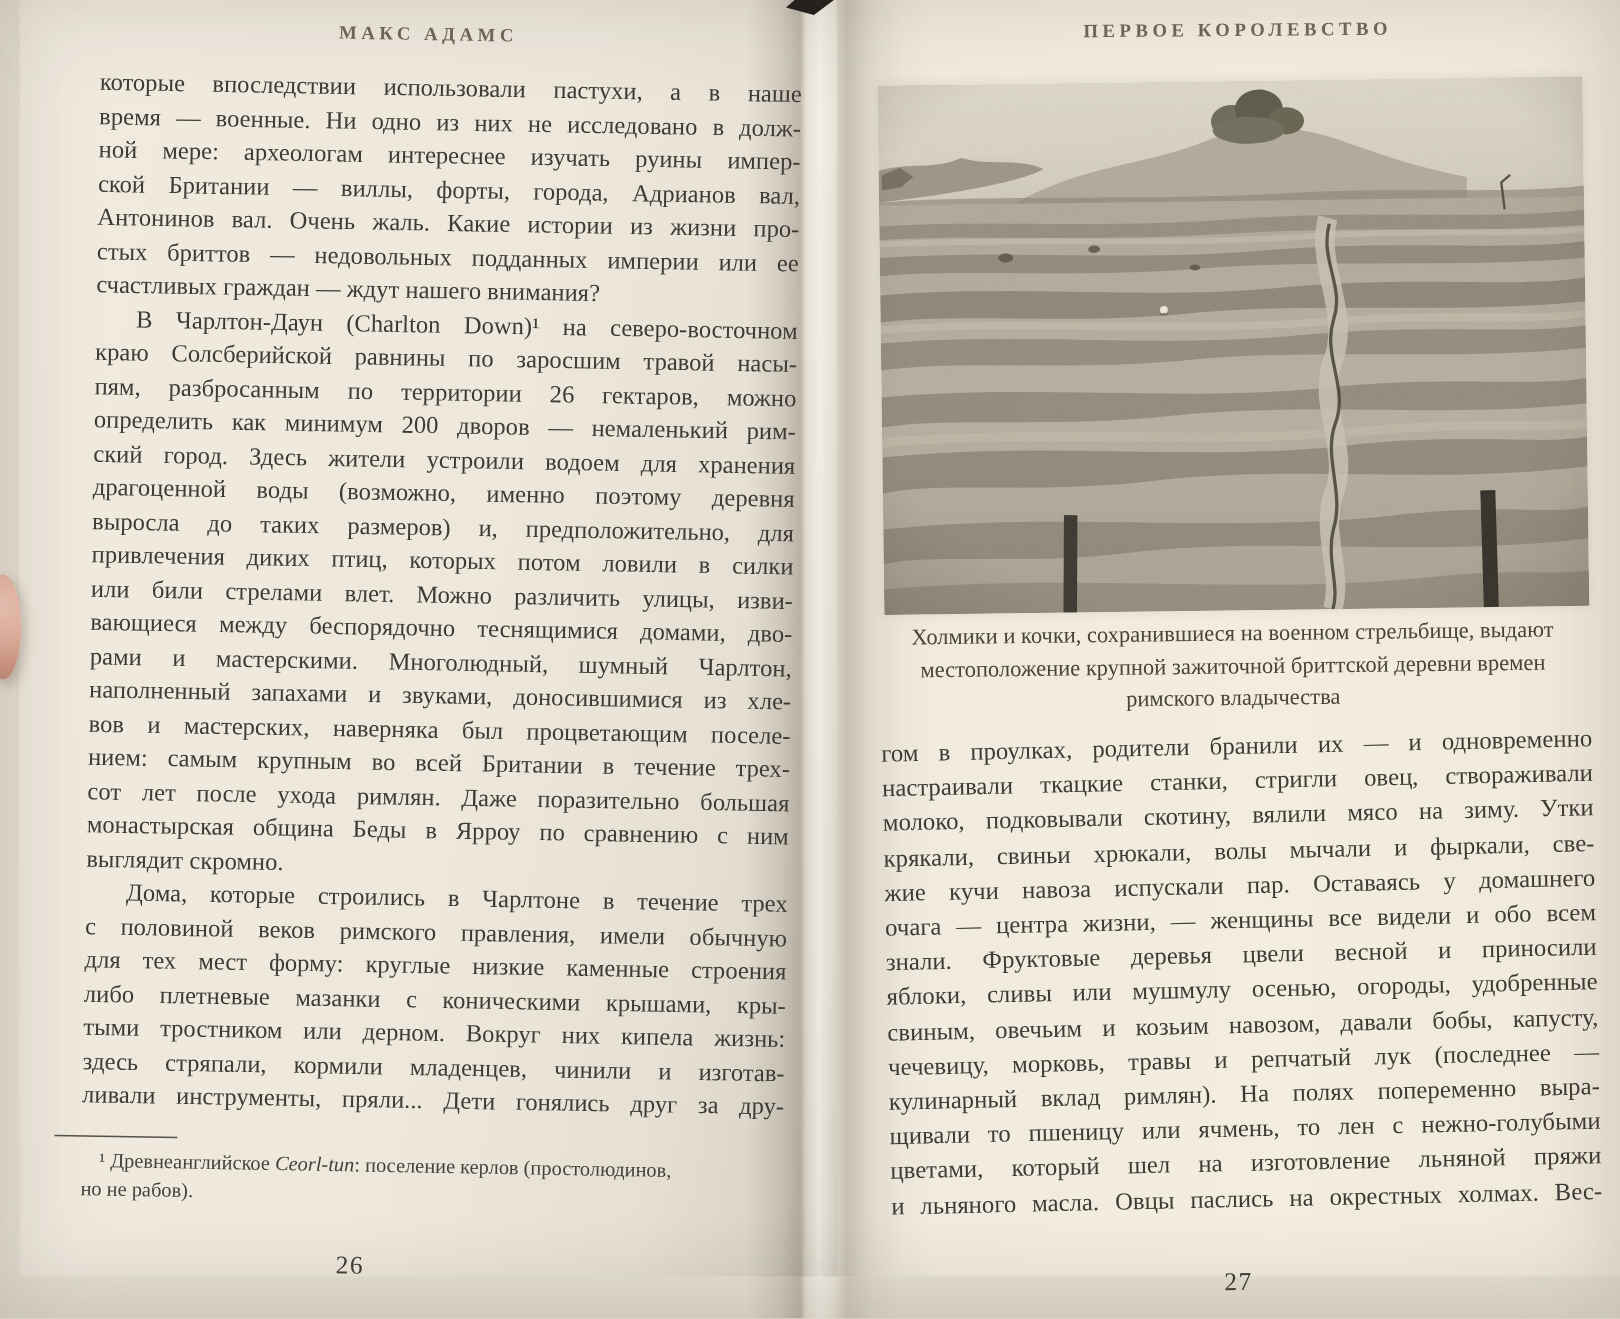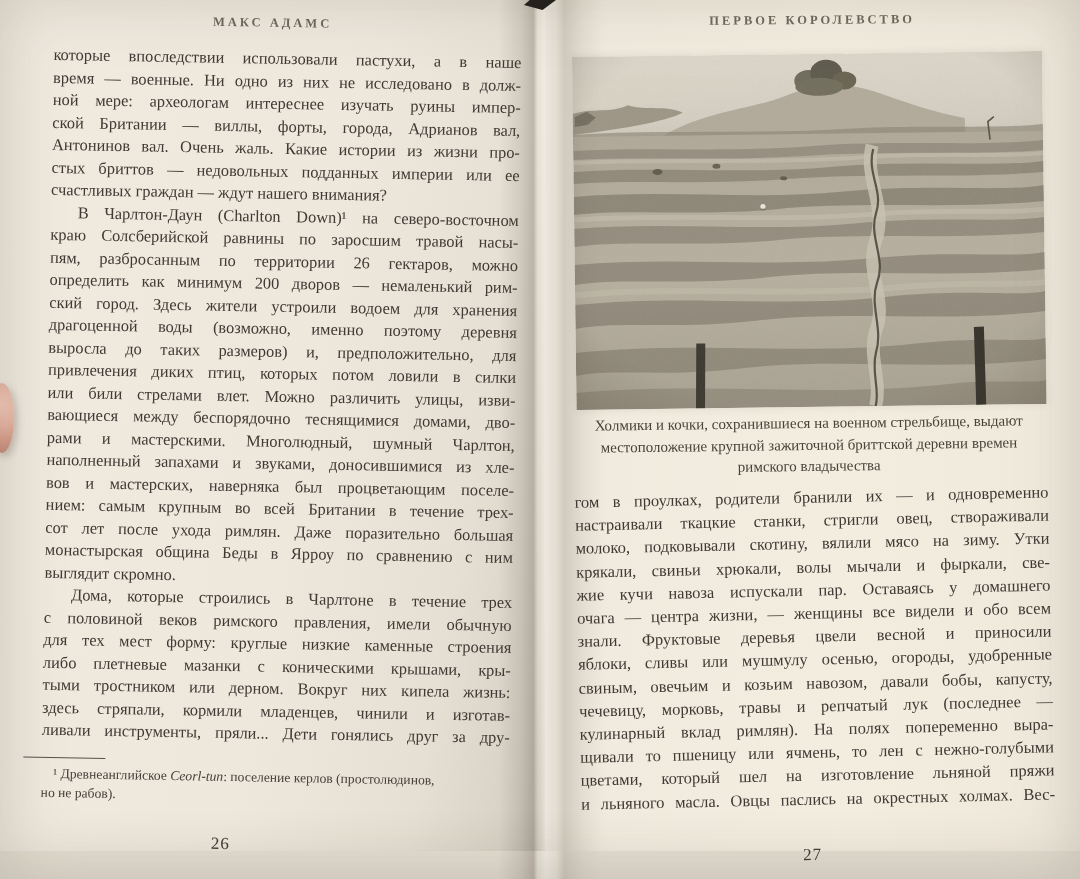--- a/index.html
+++ b/index.html
@@ -3,21 +3,21 @@
 <meta charset="utf-8">
 <style>
   html,body{margin:0;padding:0;}
   body{
     width:1080px;height:879px;overflow:hidden;position:relative;
     background:#e6e0d4;
     font-family:"Liberation Serif","DejaVu Serif",serif;
   }
   .book{position:absolute;inset:0;}
   
-  .page{position:absolute;top:0;height:851px;}
+  .page{position:absolute;top:0;height:851px;margin-left:13px;}
   .page-left{
     left:0;width:545px;
     background:linear-gradient(100deg,#f0eadf 0%,#ede7dc 55%,#e6e0d4 80%,#d8d2c6 94%,#ccc6ba 100%);
   }
   .page-right{
     left:545px;width:535px;
     background:linear-gradient(to right,#d6d0c4 0%,#e7e1d5 4%,#f1ebdf 12%,#f3edE0 55%,#efe9dc 100%);
   }
   .gutter-shadow{
     position:absolute;top:0;left:498px;width:104px;height:879px;pointer-events:none;

